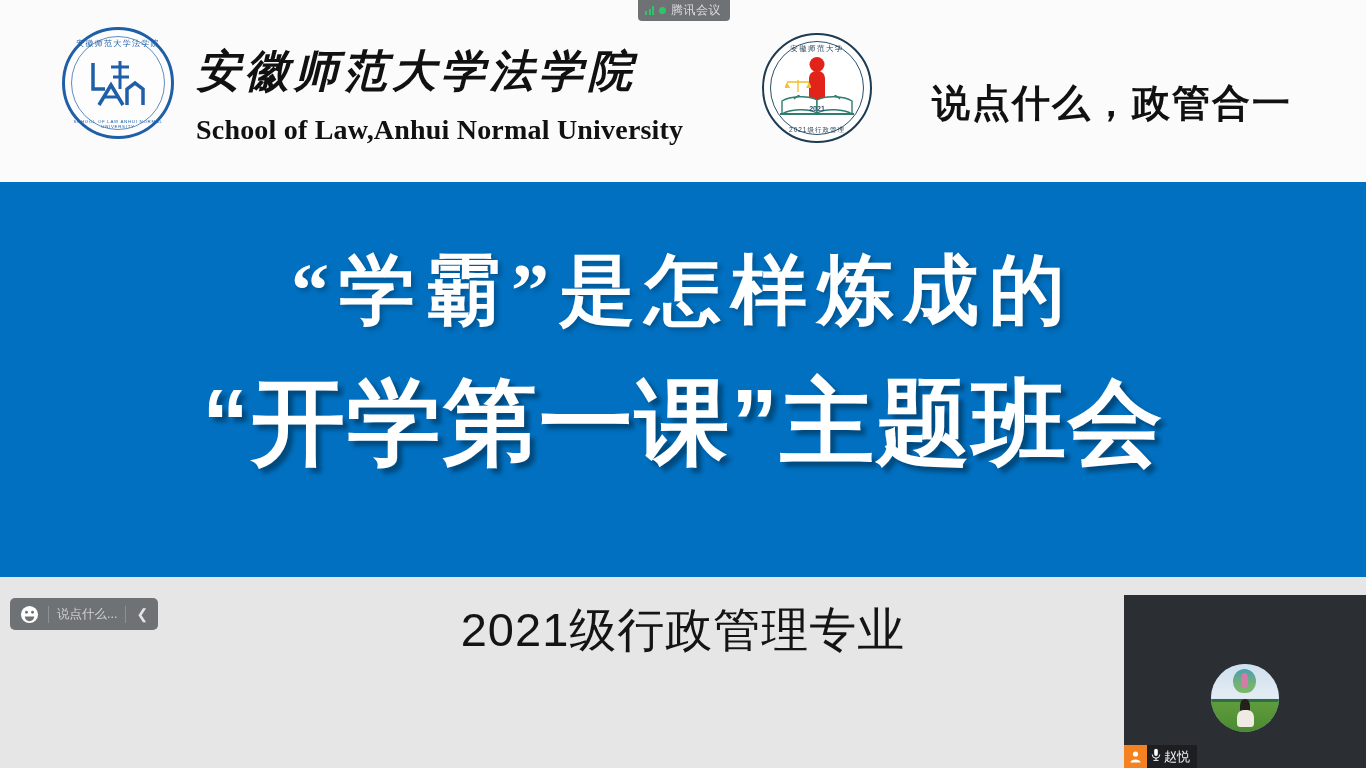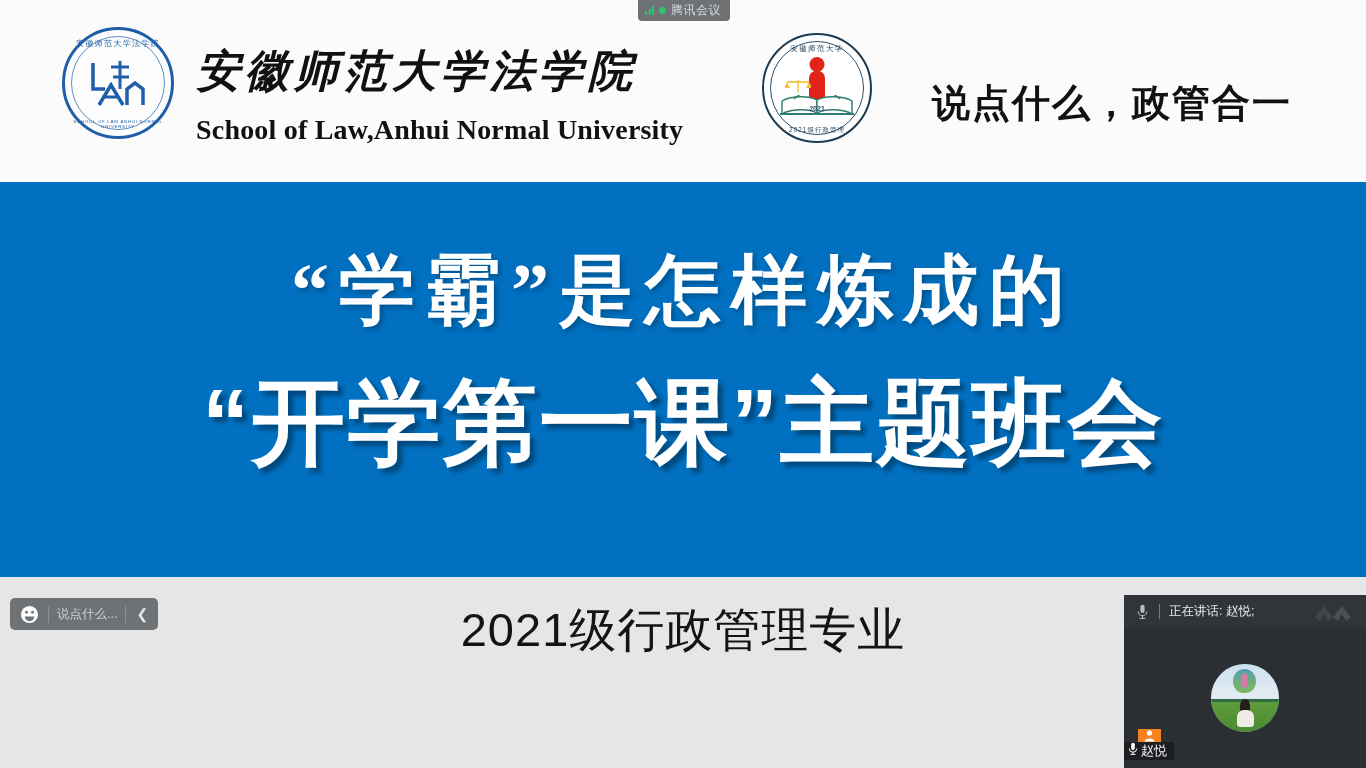--- a/index.html
+++ b/index.html
@@ -383,25 +383,24 @@
   }
   #video-panel .avatar .person-body {
     position: absolute;
     left: 38%; top: 68%;
     width: 25%; height: 26%;
     background: #efeae4;
     border-radius: 40% 40% 20% 20%;
   }
   #video-panel .name-row {
     position: absolute;
-    left: 0; bottom: 16px;
+    left: 0; bottom: 0;
     display: flex;
     align-items: center;
     height: 23px;
-    flex-direction: column;
   }
   #video-panel .host-badge {
     width: 23px; height: 23px;
     background: #f58220;
     display: flex; align-items: center; justify-content: center;
   }
   #video-panel .name-pill {
     height: 23px;
     background: #1c1e21;
     display: flex;
@@ -498,38 +497,20 @@
     </svg>
   </span>
   <span class="sep"></span>
   <span class="placeholder">说点什么...</span>
   <span class="sep"></span>
   <span class="collapse-btn">❮</span>
 </div>
 
 <div id="video-panel">
 
-  <div class="speaking-bar">
-    <span class="mic">
-      <svg width="11" height="16" viewBox="0 0 11 16">
-        <rect x="3.4" y="0.8" width="4.2" height="8.2" rx="2.1" fill="#b9bdc2"></rect>
-        <path d="M1.2 7.4 A4.3 4.3 0 0 0 9.8 7.4" fill="none" stroke="#b9bdc2" stroke-width="1.1"></path>
-        <rect x="4.9" y="11.2" width="1.2" height="2.6" fill="#b9bdc2"></rect>
-        <rect x="2.6" y="13.8" width="5.8" height="1.1" fill="#b9bdc2"></rect>
-      </svg>
-    </span>
-    <span class="vsep"></span>
-    <span class="speaking-text">正在讲话: 赵悦;</span>
-    <span class="brand-mark">
-      <svg width="44" height="22" viewBox="0 0 44 22">
-        <path d="M3 16 L12 5 L21 16 L16 20 L12 13 L8 20 Z" fill="#42464c"></path>
-        <path d="M21 16 L30 5 L39 16 L34 20 L30 13 L26 20 Z" fill="#4b5057"></path>
-      </svg>
-    </span>
-  </div>
 
   <div class="tile">
     <div class="avatar">
       <div class="sky"></div>
       <div class="hedge"></div>
       <div class="grass"></div>
       <div class="balloon"></div>
       <div class="balloon-stripe"></div>
       <div class="person-hair"></div>
       <div class="person-body"></div>

